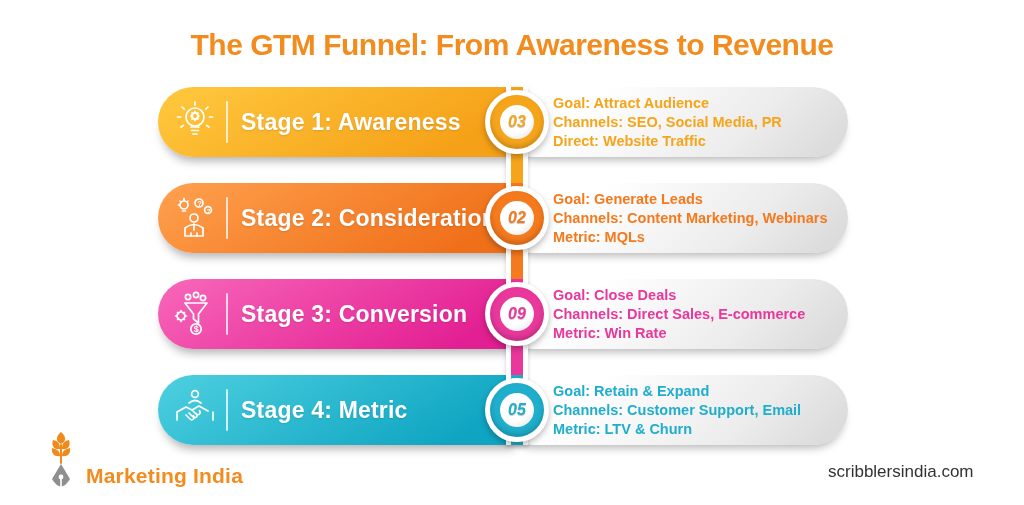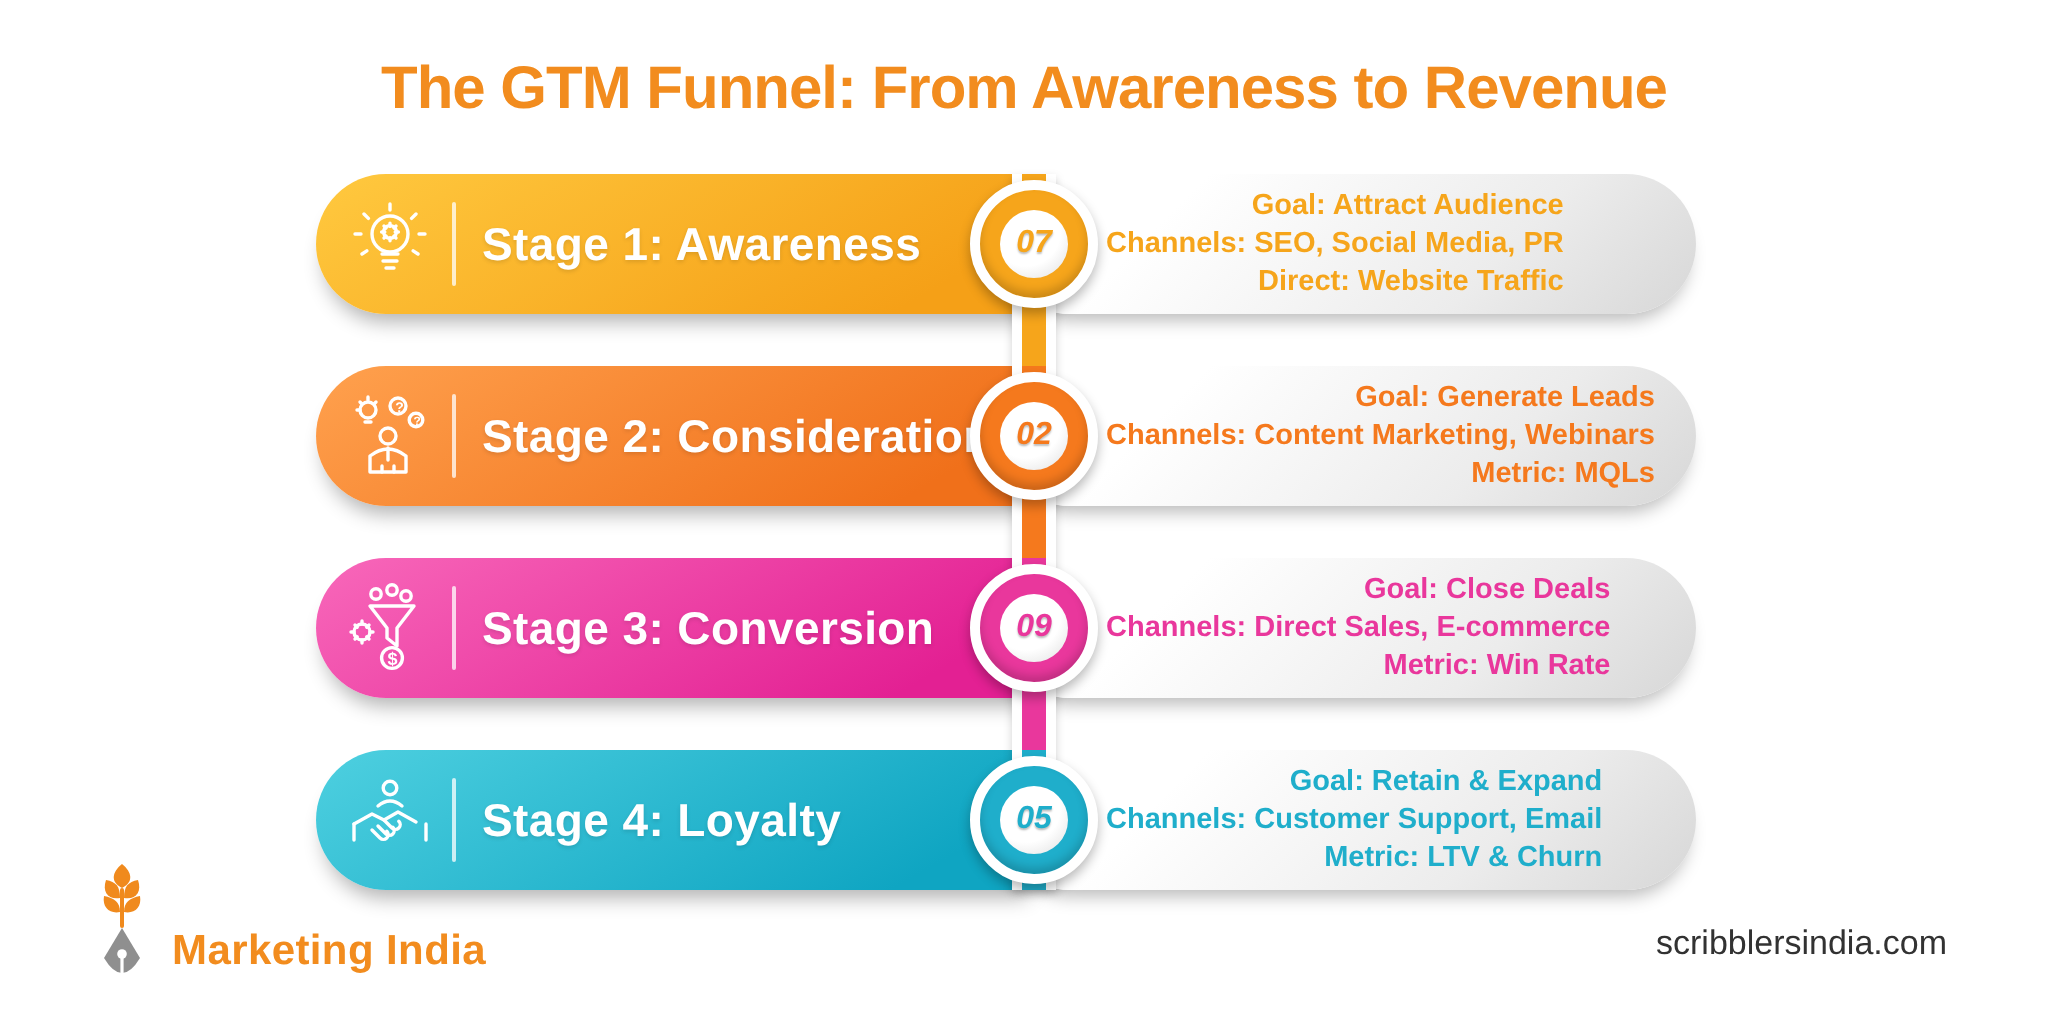--- a/index.html
+++ b/index.html
@@ -6,21 +6,21 @@
   body{width:1024px;height:505px;overflow:hidden;
        font-family:"Liberation Sans","DejaVu Sans",sans-serif;}
   .canvas{position:relative;width:1024px;height:505px;background:#ffffff;padding-left:29px;}
 
   .title{position:absolute;top:28px;left:0;width:1024px;text-align:center;
          font-size:30px;font-weight:800;letter-spacing:-0.5px;color:#F28C1E;}
 
   
   .panel-right{position:absolute;left:500px;width:348px;height:70px;border-radius:35px;
          background:linear-gradient(135deg,#ffffff 25%,#ececec 70%,#d7d7d7 100%);
-         box-shadow:0 7px 9px -4px rgba(0,0,0,0.28);z-index:1;text-align:right;}
+         box-shadow:0 7px 9px -4px rgba(0,0,0,0.28);z-index:1;}
   .panel-text{position:absolute;left:53px;top:0;height:70px;display:flex;
          flex-direction:column;justify-content:center;line-height:19px;
          font-size:14.5px;font-weight:700;color:var(--c);}
 
   
   .pill{position:absolute;left:158px;width:360px;height:70px;
         border-radius:35px 0 0 35px;z-index:2;
         background:linear-gradient(150deg,var(--c1) 0%,var(--c2) 85%);
         box-shadow:0 8px 10px -4px rgba(0,0,0,0.3);}
   .pill .icon{position:absolute;left:13px;top:11px;width:48px;height:48px;}
@@ -80,21 +80,21 @@
         <path d="M20,29 h8 M20.5,32.5 h7 M22,36 h4"></path>
         <circle cx="24" cy="18" r="3.2"></circle>
         <path d="M24,13.6 v1.6 M24,20.8 v1.6 M19.8,18 h1.6 M26.6,18 h1.6 M21,15 l1,1 M26,20 l1,1 M27,15 l-1,1 M22,20 l-1,1"></path>
         <path d="M24,4 v3 M11,9 l2.2,2.2 M37,9 l-2.2,2.2 M6.5,19 h3 M38.5,19 h3 M10,29 l2.4,-1.6 M38,29 l-2.4,-1.6"></path>
       </svg>
     </span>
     <span class="divider"></span>
     <span class="label">Stage 1: Awareness</span>
   </div>
   <div class="tl-circle" style="top: 90px; --c: #F6A51B; --c1: #FFC93F; --c2: #F5A017;">
-    <span class="num">07</span>
+    <span class="num">03</span>
   </div>
 
   <div class="panel-right" style="top: 183px; --c: #F5791D; --c1: #FFA14E; --c2: #F0701A;">
     <div class="panel-text">
       <div>Goal: Generate Leads</div>
       <div>Channels: Content Marketing, Webinars</div>
       <div>Metric: MQLs</div>
     </div>
   </div>
   <div class="pill" style="top: 183px; --c: #F5791D; --c1: #FFA14E; --c2: #F0701A;">
@@ -157,21 +157,21 @@
       <svg class="wicon" width="48" height="48" viewBox="0 0 48 48">
         <circle cx="24" cy="8" r="3.4"></circle>
         <path d="M18,17 q6,-5 12,0"></path>
         <path d="M6,26 l9,-5 6,3 7,-4 9,5"></path>
         <path d="M21,24 l4,4 a2.4,2.4 0 0 0 3.4,-3.4"></path>
         <path d="M18,27 l4,4 a2.4,2.4 0 0 0 3.4,-3.4 M15,29 l4,4 a2.4,2.4 0 0 0 3.4,-3.4"></path>
         <path d="M6,26 v8 M42,26 v8"></path>
       </svg>
     </span>
     <span class="divider"></span>
-    <span class="label">Stage 4: Loyalty</span>
+    <span class="label">Stage 4: Metric</span>
   </div>
   <div class="tl-circle" style="top: 378px; --c: #1FAECB; --c1: #4ED0E0; --c2: #0FA5C2;">
     <span class="num">05</span>
   </div>
 
   <div class="tl-line">
     <div class="tl-seg s0" style="--c: #F6A51B; --c1: #FFC93F; --c2: #F5A017;"></div>
     <div class="tl-seg s1" style="--c: #F5791D; --c1: #FFA14E; --c2: #F0701A;"></div>
     <div class="tl-seg s2" style="--c: #E9379C; --c1: #F868BA; --c2: #E32093;"></div>
     <div class="tl-seg s3" style="--c: #1FAECB; --c1: #4ED0E0; --c2: #0FA5C2;"></div>

